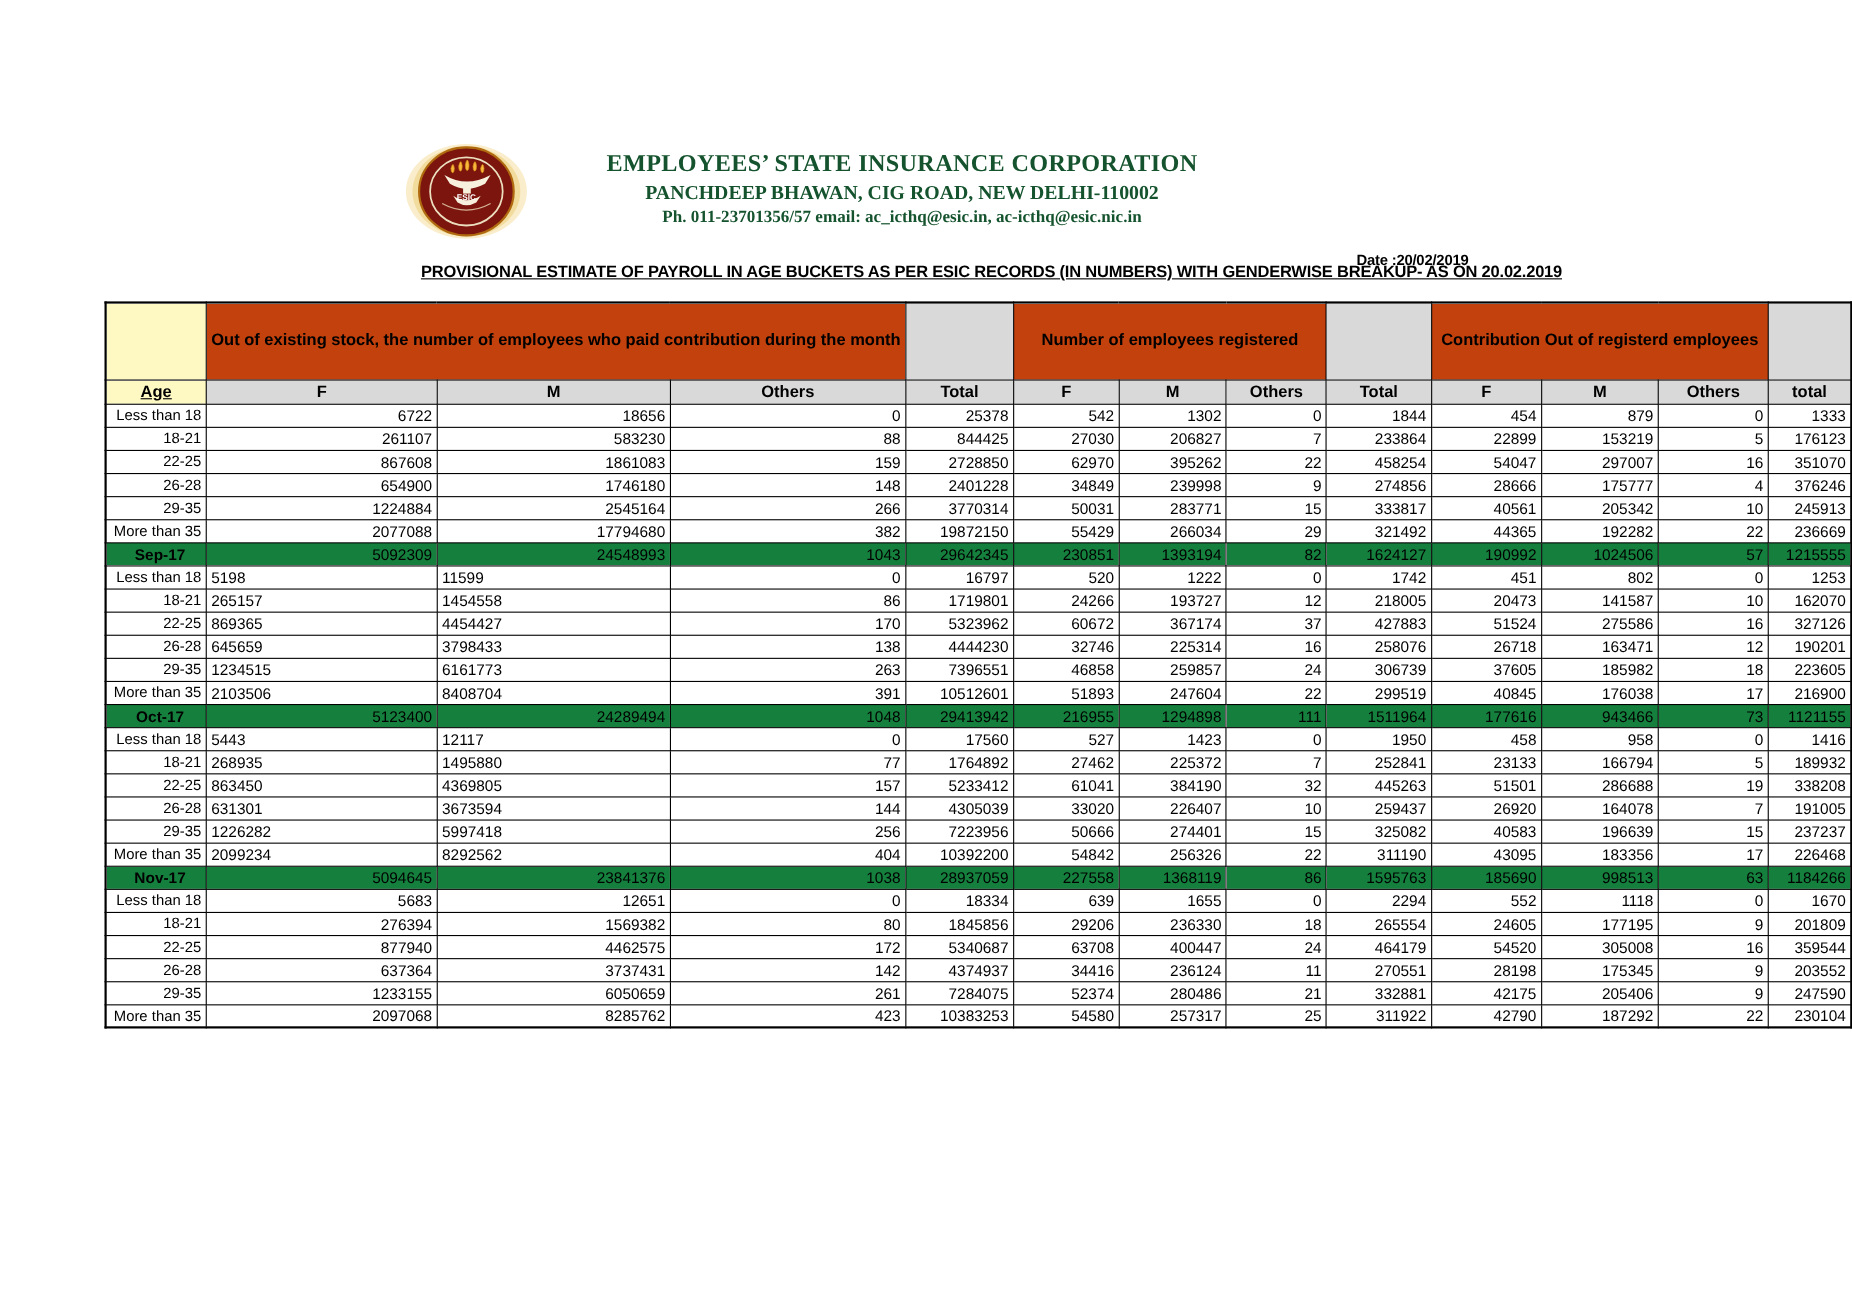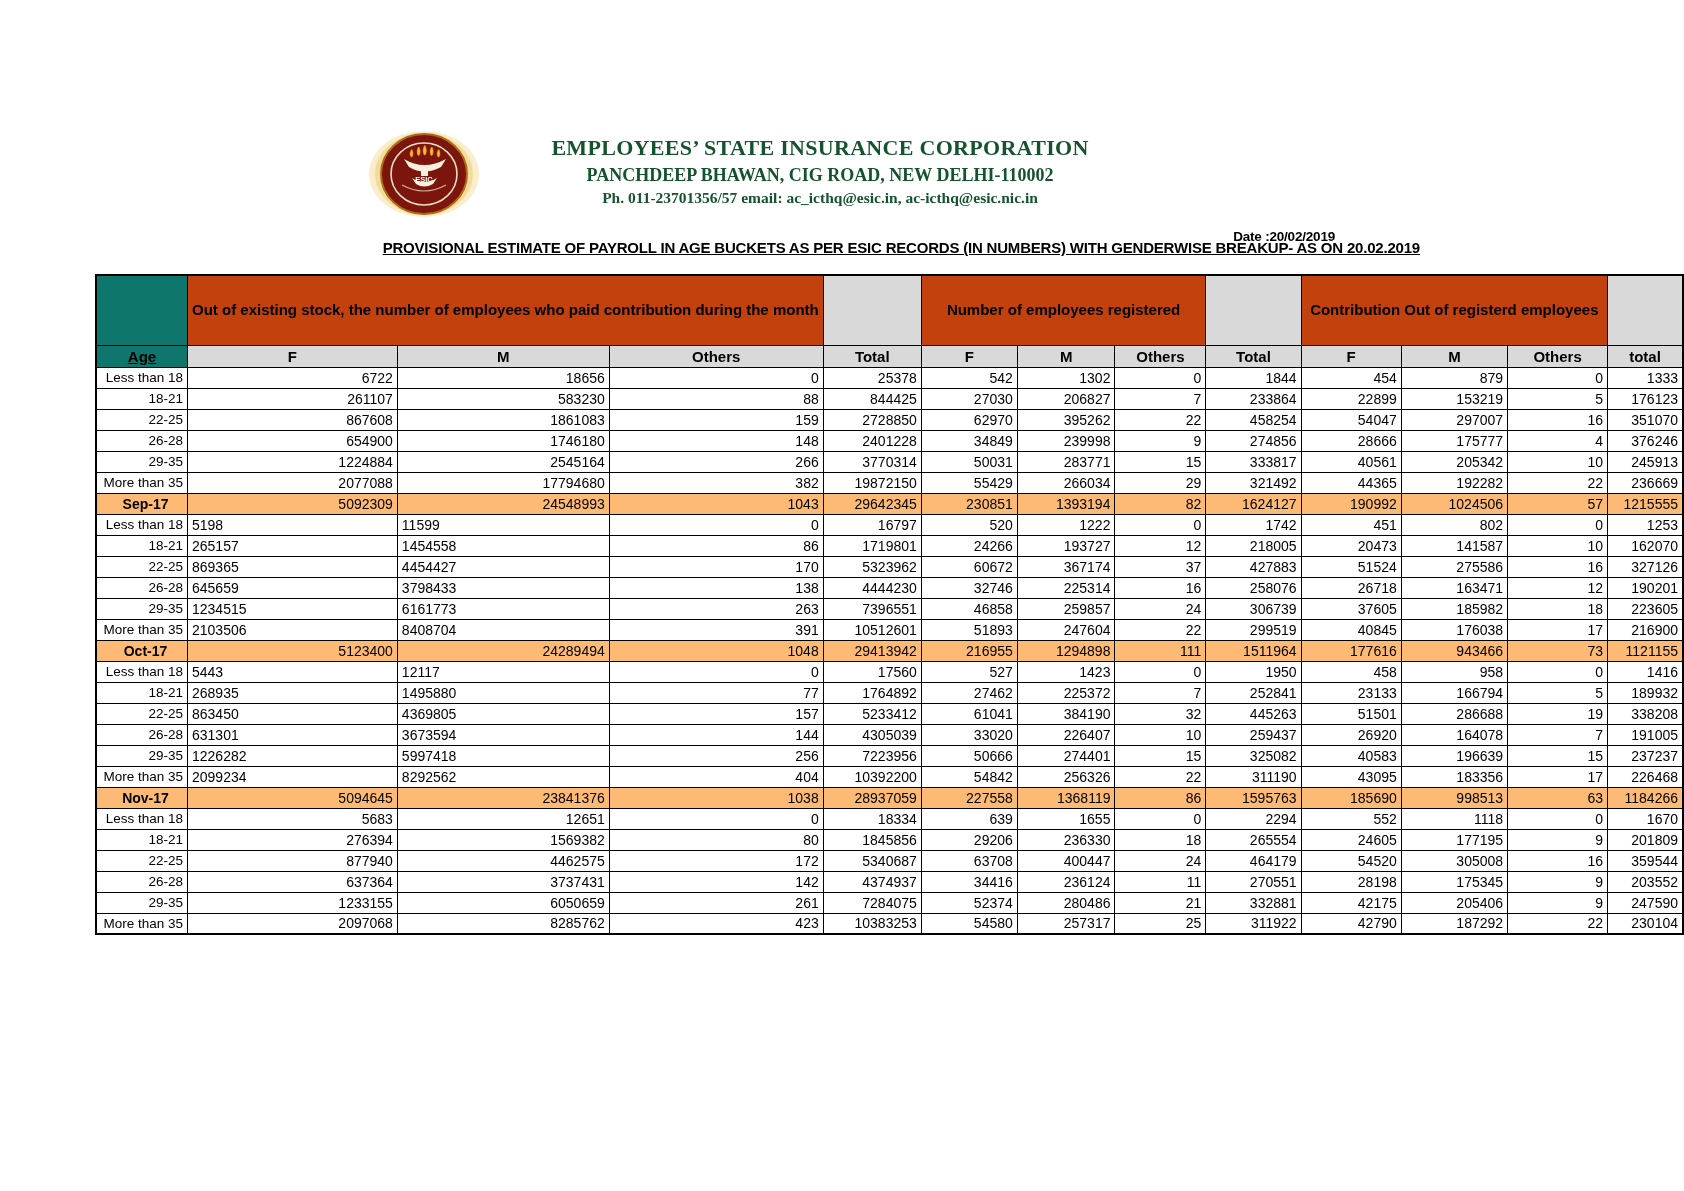--- a/index.html
+++ b/index.html
@@ -33,26 +33,26 @@
     font-size:14px;
   }
   table.payroll th, table.payroll td {
     border:1.8px solid #000; padding:0 4px; height:21px;
     overflow:hidden; white-space:nowrap;
   }
   th.gh { background:#c2410c; font-size:15px; font-weight:bold; text-align:center;
           white-space:normal; line-height:1.45; padding:2px 10px; }
   tr.h1 th { height:70px; }
   tr.h2 th { background:#d9d9d9; font-size:15px; font-weight:bold; text-align:center; height:22px; }
-  th.blue, tr.h2 th.blue { background:#0f766e;text-decoration:underline; }
+  th.blue, tr.h2 th.blue { background:#fef9c3;text-decoration:underline; }
   th.grey { background:#d9d9d9; }
   td.age { text-align:right; font-size:13.5px; }
   td.num { text-align:right; }
   td.num.ctr { text-align:left; }
-  tr.month td { background:#fdba74;padding-left:11px; }
+  tr.month td { background:#15803d;padding-left:11px; }
   tr.month td.mlabel { text-align:center; font-weight:bold; }
 </style>
 </head>
 <body>
 
 <div class="logo">
   <svg width="112" height="86" viewBox="0 0 112 86">
     <ellipse cx="56" cy="43" rx="55" ry="43" fill="#f4dfa0" opacity="0.55"></ellipse>
     <ellipse cx="56" cy="43" rx="49" ry="41" fill="#f0d489" opacity="0.7"></ellipse>
     <ellipse cx="56" cy="43" rx="43" ry="40" fill="#7b150e" stroke="#b06a10" stroke-width="2"></ellipse>

